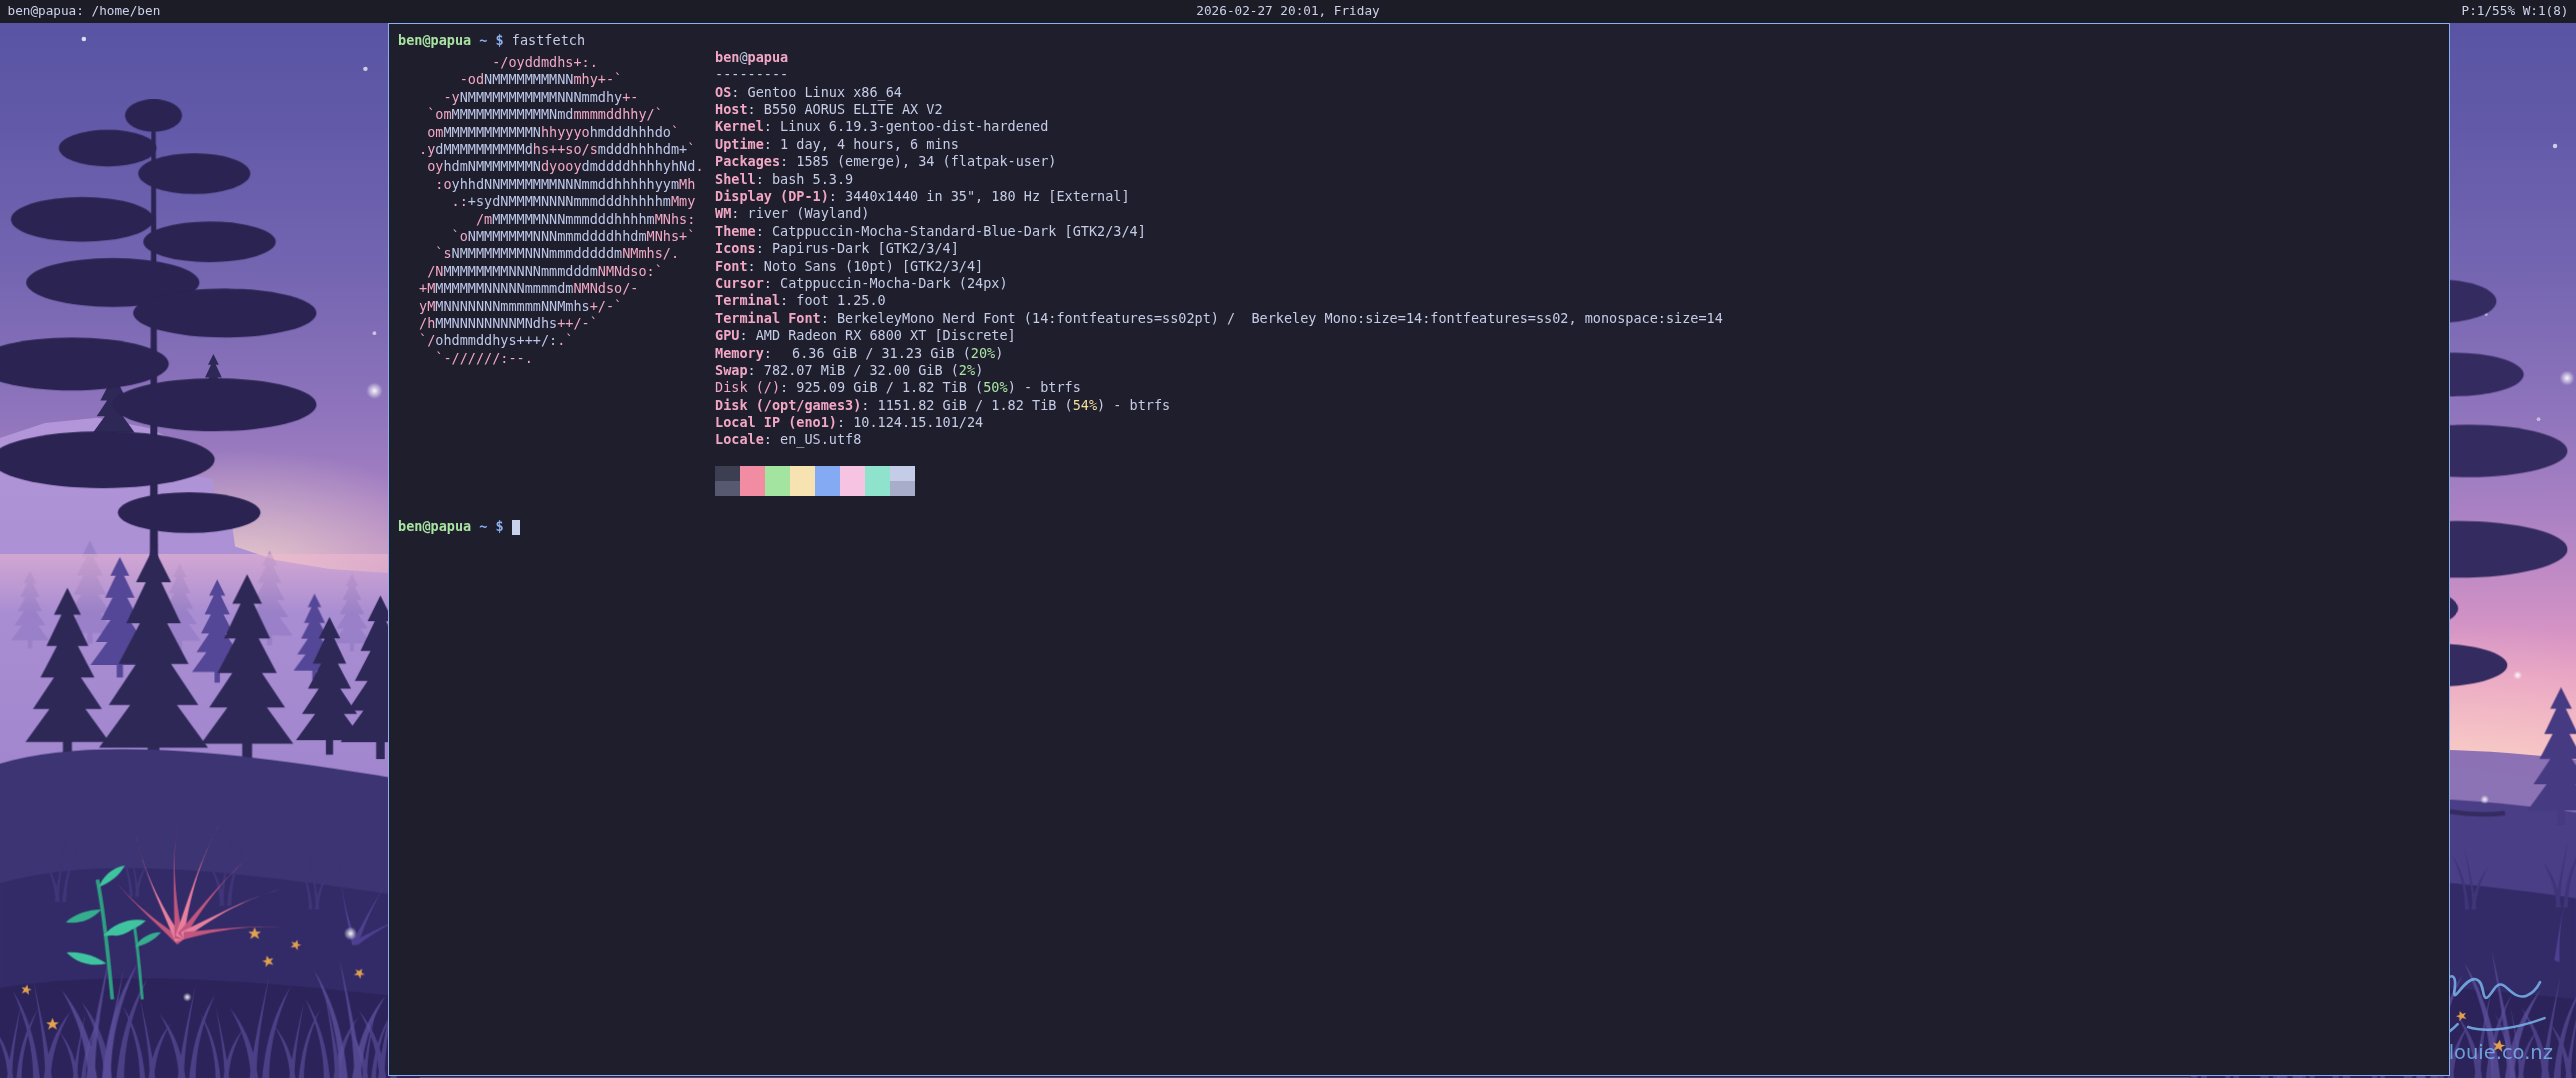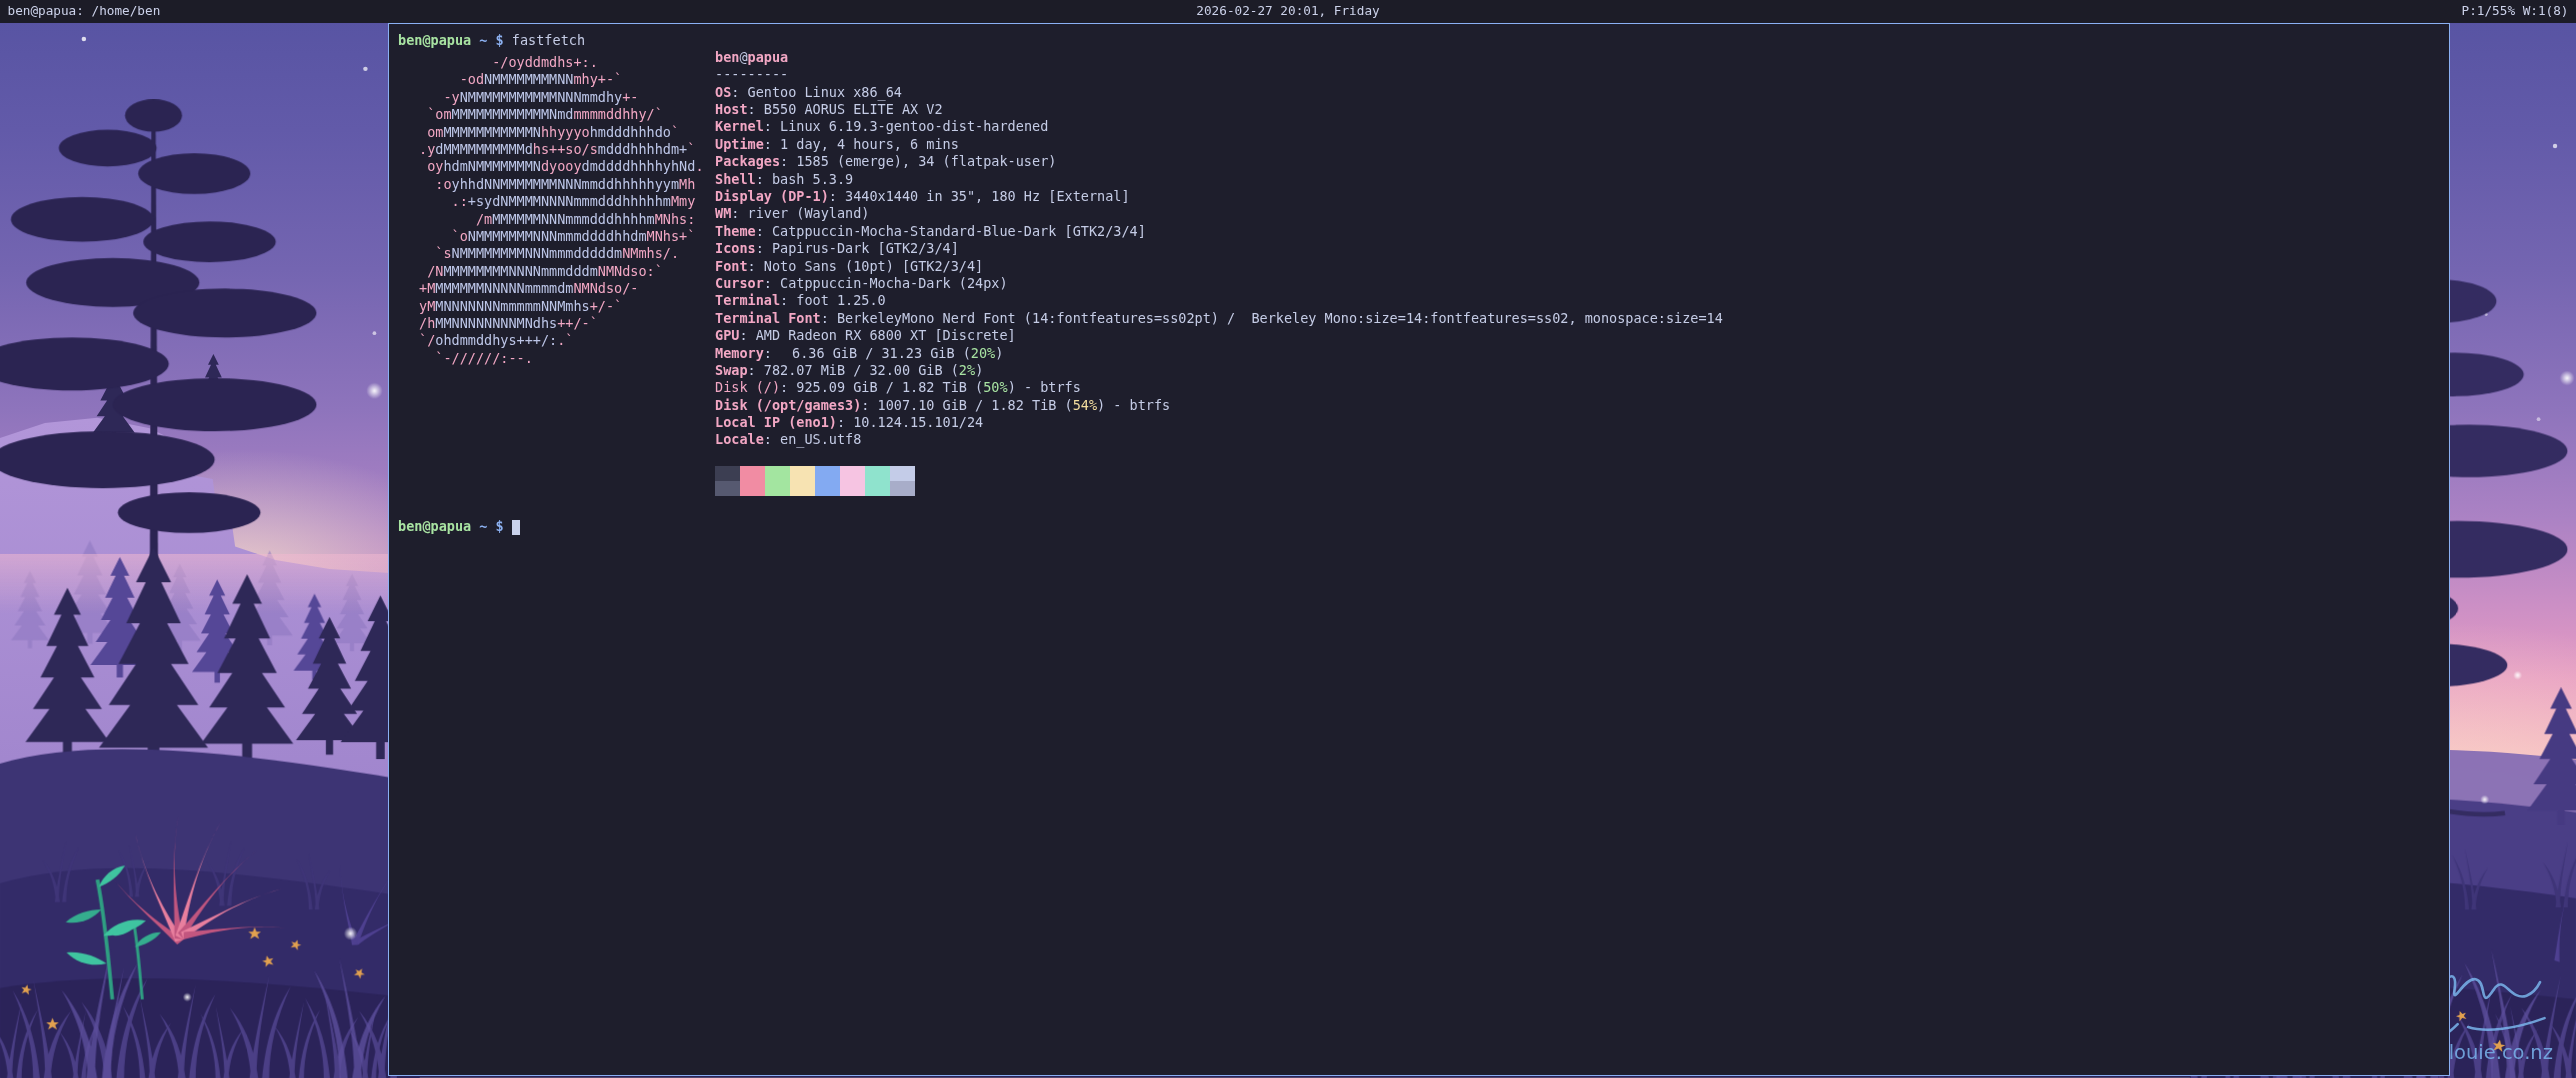--- a/index.html
+++ b/index.html
@@ -330,21 +330,21 @@
           <div class="iline"><span style="color: var(--pink); font-weight: 700;">Theme</span>: <span style="color: var(--fg);">Catppuccin-Mocha-Standard-Blue-Dark [GTK2/3/4]</span></div>
           <div class="iline"><span style="color: var(--pink); font-weight: 700;">Icons</span>: <span style="color: var(--fg);">Papirus-Dark [GTK2/3/4]</span></div>
           <div class="iline"><span style="color: var(--pink); font-weight: 700;">Font</span>: <span style="color: var(--fg);">Noto Sans (10pt) [GTK2/3/4]</span></div>
           <div class="iline"><span style="color: var(--pink); font-weight: 700;">Cursor</span>: <span style="color: var(--fg);">Catppuccin-Mocha-Dark (24px)</span></div>
           <div class="iline"><span style="color: var(--pink); font-weight: 700;">Terminal</span>: <span style="color: var(--fg);">foot 1.25.0</span></div>
           <div class="iline"><span style="color: var(--pink); font-weight: 700;">Terminal Font</span>: <span style="color: var(--fg);">BerkeleyMono Nerd Font (14:fontfeatures=ss02pt) /  Berkeley Mono:size=14:fontfeatures=ss02, monospace:size=14</span></div>
           <div class="iline"><span style="color: var(--pink); font-weight: 700;">GPU</span>: <span style="color: var(--fg);">AMD Radeon RX 6800 XT [Discrete]</span></div>
           <div class="iline"><span style="color: var(--pink); font-weight: 700;">Memory</span>: <span style="color: var(--fg); margin-left: 12px;">6.36 GiB / 31.23 GiB (</span><span style="color: var(--green);">20%</span><span style="color: var(--fg);">)</span></div>
           <div class="iline"><span style="color: var(--pink); font-weight: 700;">Swap</span>: <span style="color: var(--fg);">782.07 MiB / 32.00 GiB (</span><span style="color: var(--green);">2%</span><span style="color: var(--fg);">)</span></div>
           <div class="iline"><span style="color: var(--pink); font-weight: 400;">Disk (/)</span>: <span style="color: var(--fg);">925.09 GiB / 1.82 TiB (</span><span style="color: var(--green);">50%</span><span style="color: var(--fg);">) - btrfs</span></div>
-          <div class="iline"><span style="color: var(--pink); font-weight: 700;">Disk (/opt/games3)</span>: <span style="color: var(--fg);">1007.10 GiB / 1.82 TiB (</span><span style="color: var(--yellow);">54%</span><span style="color: var(--fg);">) - btrfs</span></div>
+          <div class="iline"><span style="color: var(--pink); font-weight: 700;">Disk (/opt/games3)</span>: <span style="color: var(--fg);">1151.82 GiB / 1.82 TiB (</span><span style="color: var(--yellow);">54%</span><span style="color: var(--fg);">) - btrfs</span></div>
           <div class="iline"><span style="color: var(--pink); font-weight: 700;">Local IP (eno1)</span>: <span style="color: var(--fg);">10.124.15.101/24</span></div>
           <div class="iline"><span style="color: var(--pink); font-weight: 700;">Locale</span>: <span style="color: var(--fg);">en_US.utf8</span></div>
           <div class="iline"></div>
           <div class="prow">
             <div style="background: rgb(60, 62, 82);"></div>
             <div style="background: rgb(241, 140, 163);"></div>
             <div style="background: rgb(163, 229, 160);"></div>
             <div style="background: rgb(247, 227, 178);"></div>
             <div style="background: rgb(131, 170, 242);"></div>
             <div style="background: rgb(246, 196, 226);"></div>

